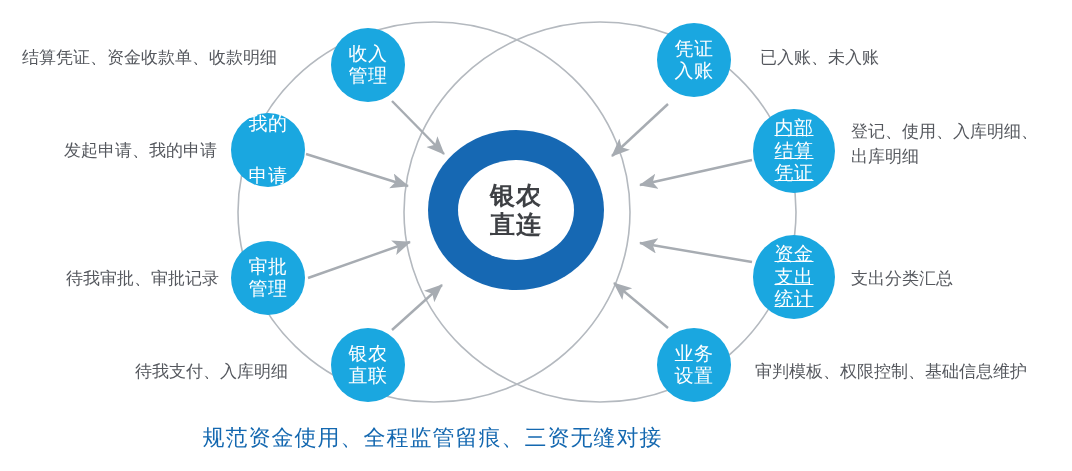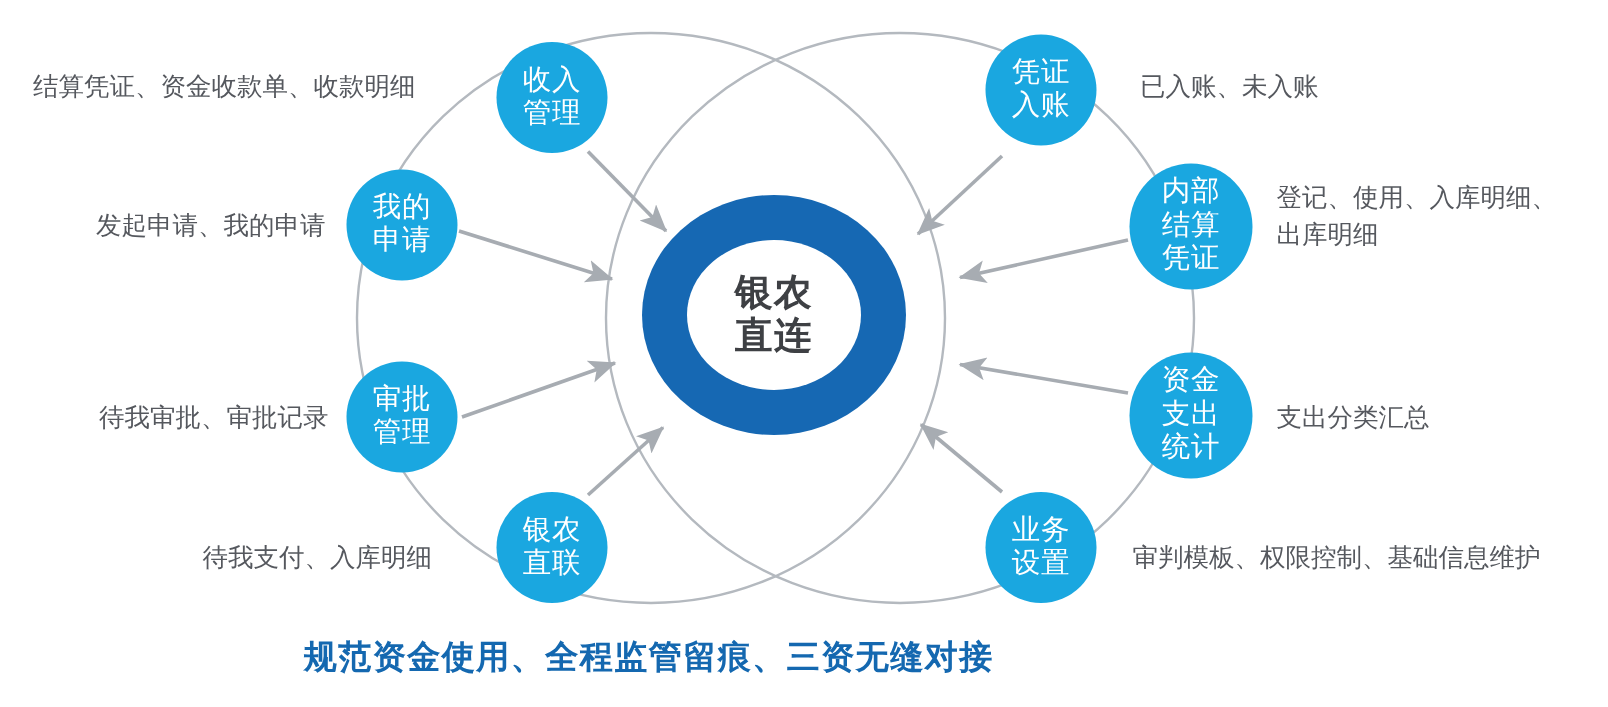--- a/index.html
+++ b/index.html
@@ -38,21 +38,21 @@
     font-size: 19px;
     font-weight: 400;
     line-height: 1.18;
     letter-spacing: 0.5px;
     text-align: center;
     z-index: 5;
   }
   .node .ln { display: block; white-space: nowrap; }
 
   .n-size2 { width: 74px; height: 74px; }
-  .n-size3 { width: 82px; height: 84px; }
+  .n-size3 { width: 82px; height: 84px; text-decoration: underline; }
 
   
   #center-ring {
     position: absolute;
     left: 428px;
     top: 130px;
     width: 176px;
     height: 160px;
     border-radius: 50%;
     background: #1668b3;
@@ -94,21 +94,21 @@
   .label.left  { text-align: left; margin-left: 20px; }
 
   
   #caption {
     position: absolute;
     left: 0;
     top: 423px;
     width: 865px;
     text-align: center;
     font-size: 22px;
-    font-weight: bold;
+    font-weight: normal;
     color: #1468b0;
     letter-spacing: 1px;
     z-index: 7;
   }
 </style>
 </head>
 <body>
 
 <div id="stage">
 
@@ -132,21 +132,21 @@
       <path d="M752,262 L640,243"></path>
       <path d="M668,328 L614,283"></path>
     </g>
   </svg>
 
   <div class="node n-size2" style="left:331px; top:28px;">
     <span class="ln">收入</span>
     <span class="ln">管理</span>
   </div>
 
-  <div class="node n-size2" style="left:231px; top:113px;">
+  <div class="node n-size2" style="left:231px; top:113px;justify-content:space-between;">
     <span class="ln">我的</span>
     <span class="ln">申请</span>
   </div>
 
   <div class="node n-size2" style="left:231px; top:241px;">
     <span class="ln">审批</span>
     <span class="ln">管理</span>
   </div>
 
   <div class="node n-size2" style="left:331px; top:328px;">

